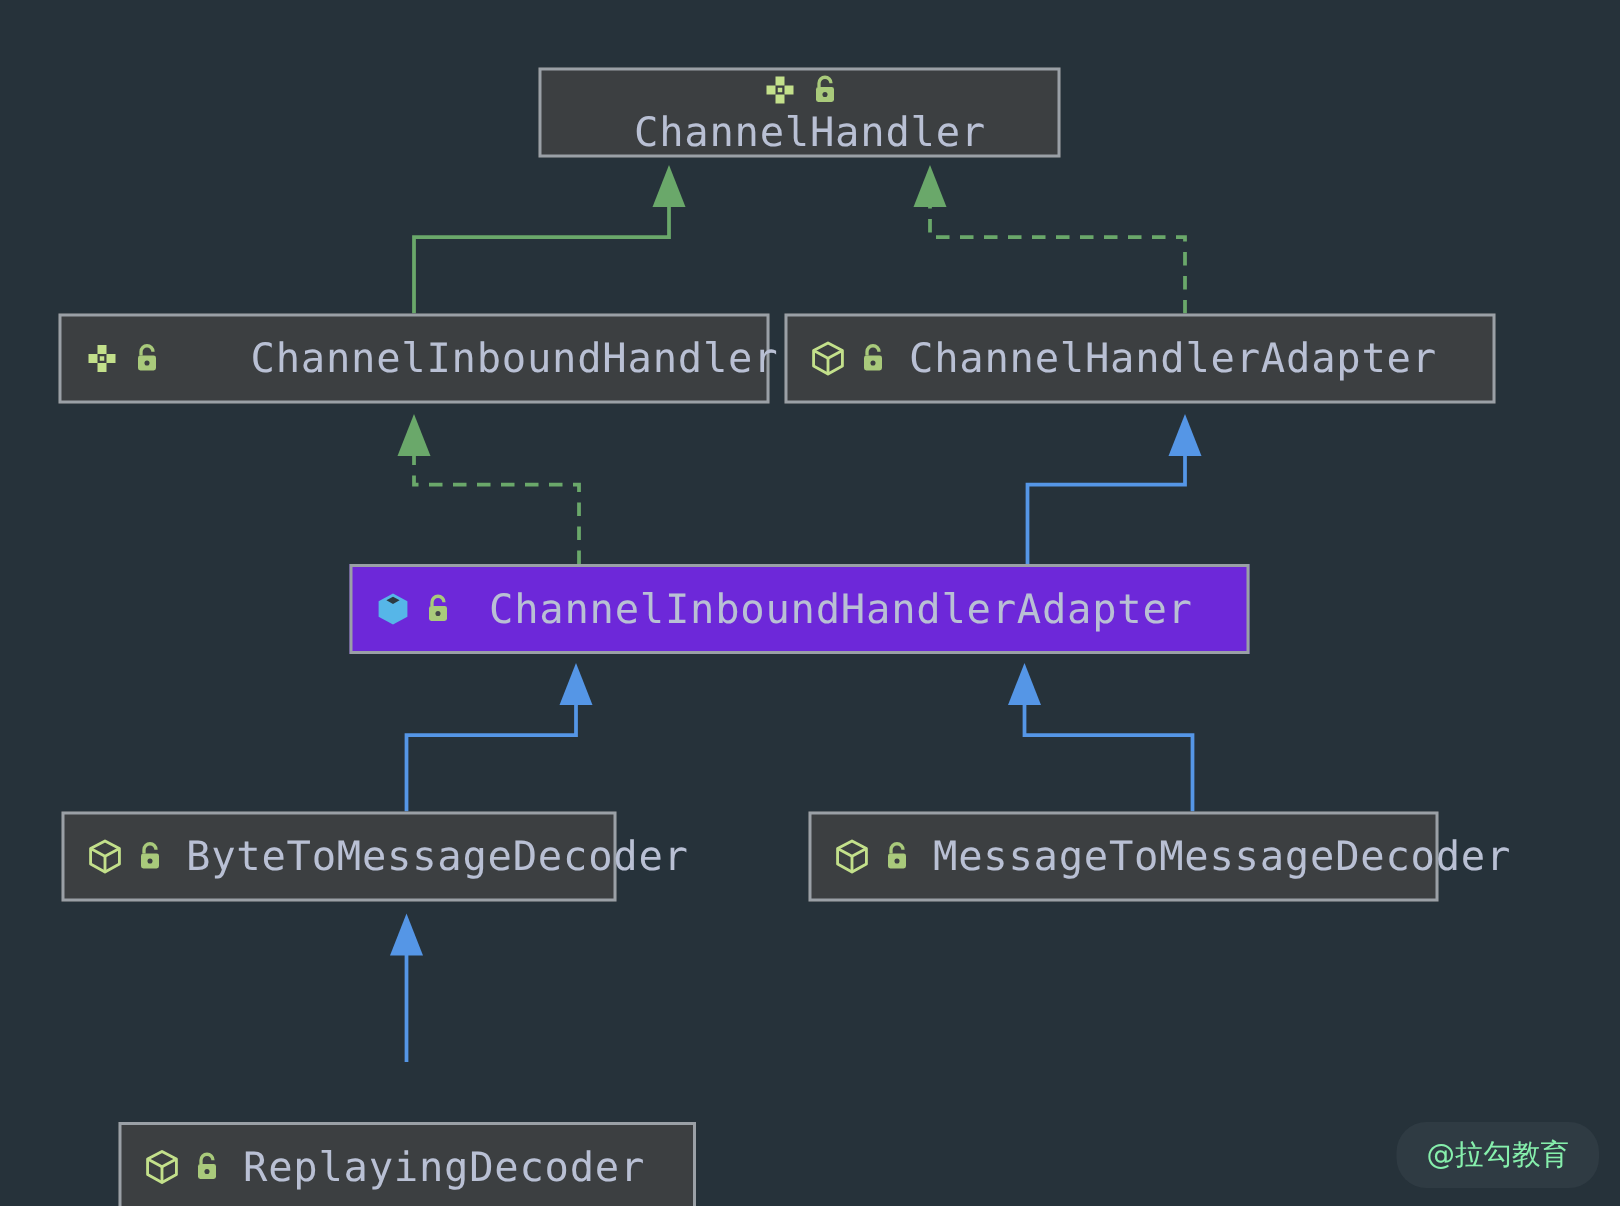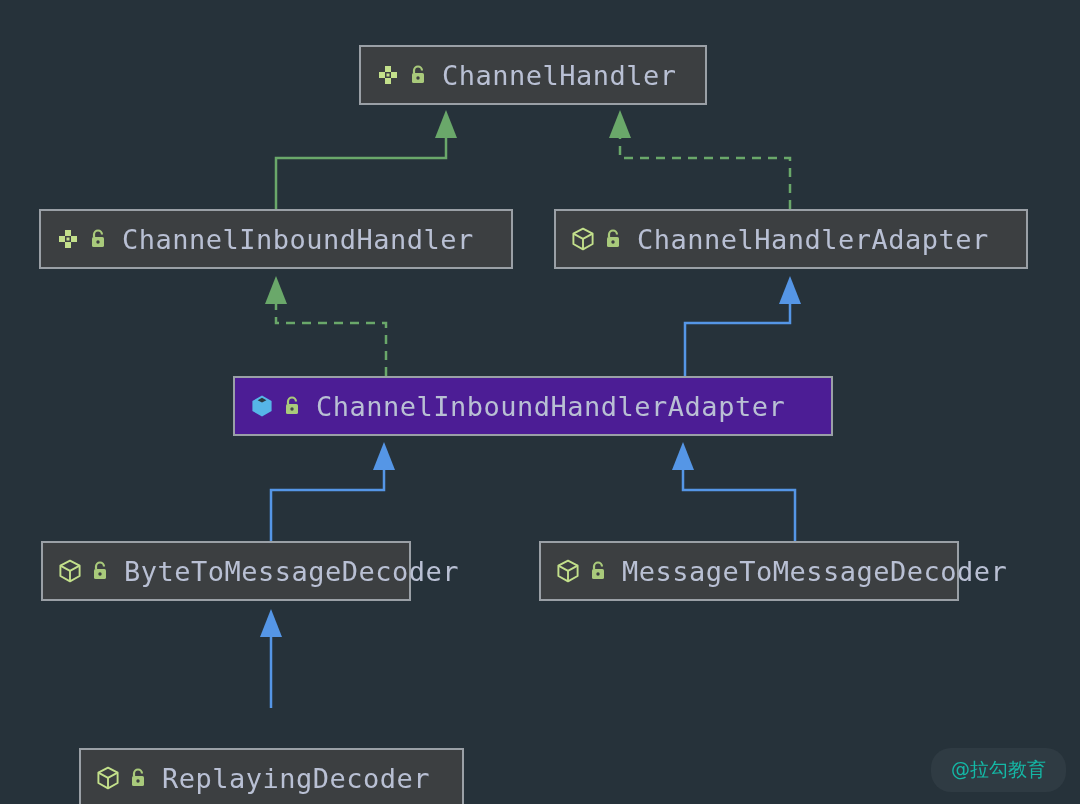--- a/index.html
+++ b/index.html
@@ -22,21 +22,22 @@
     box-sizing: border-box;
     background: #3c3f41;
     border: 2px solid #9aa0a6;
     display: flex;
     align-items: center;
     padding: 0 14px;
     height: 60px;
     z-index: 5;
   }
   .node.selected {
-    background: #4c1d95;
+    background: #6d28d9;
+    gap: 10px;
   }
   .node-label {
     color: #b9c0d4;
     font-size: 27px;
     letter-spacing: 0.5px;
     white-space: nowrap;
     margin-left: 14px;
     font-family: "DejaVu Sans Mono", "Liberation Mono", monospace;
   }
   .icon-group {
@@ -62,21 +63,21 @@
   }
 
   
   .watermark {
     position: absolute;
     right: 14px;
     bottom: 12px;
     background: #2f3b43;
     border-radius: 20px;
     padding: 9px 20px;
-    color: #14b8a6;
+    color: #86efac;
     font-size: 19px;
     font-family: "DejaVu Sans", "Liberation Sans", sans-serif;
     z-index: 9;
     white-space: nowrap;
   }
 </style>
 </head>
 <body>
 
 <div id="diagram-root">
@@ -112,61 +113,61 @@
       <path d="M 795 541 L 795 490 L 683 490 L 683 466" fill="none" stroke="#5596e6" stroke-width="2.5"></path>
       <polygon points="683,442 672,470 694,470" fill="#5596e6"></polygon>
     </g>
 
     <g>
       <path d="M 271 708 L 271 632" fill="none" stroke="#5596e6" stroke-width="2.5"></path>
       <polygon points="271,609 260,637 282,637" fill="#5596e6"></polygon>
     </g>
   </svg>
 
-  <div class="node" style="left:359px; top:45px; width:348px;">
+  <div class="node" style="left:359px; top:45px; width:348px;flex-direction:column;">
     <span class="icon-group">
       <svg class="type-icon" width="26" height="26" viewBox="0 0 26 26">
         <g fill="#c3e08b">
           <rect x="10" y="4" width="6" height="6"></rect>
           <rect x="4" y="10" width="6" height="6"></rect>
           <rect x="16" y="10" width="6" height="6"></rect>
           <rect x="10" y="16" width="6" height="6"></rect>
           <rect x="11.5" y="11.5" width="3" height="3"></rect>
         </g>
       </svg>
       <svg class="lock-icon" width="20" height="22" viewBox="0 0 20 22">
         <path d="M6 9 V6.5 A4 4 0 0 1 14 6.5" fill="none" stroke="#a9ca7b" stroke-width="2.2"></path>
         <rect x="4" y="9" width="12" height="10" rx="1.6" fill="#a9ca7b"></rect>
         <circle cx="10" cy="14" r="1.7" fill="#3c3f41"></circle>
       </svg>
     </span>
     <span class="node-label">ChannelHandler</span>
   </div>
 
-  <div class="node" style="left:39px; top:209px; width:474px;">
+  <div class="node" style="left:39px; top:209px; width:474px;gap:45px;">
     <span class="icon-group">
       <svg class="type-icon" width="26" height="26" viewBox="0 0 26 26">
         <g fill="#c3e08b">
           <rect x="10" y="4" width="6" height="6"></rect>
           <rect x="4" y="10" width="6" height="6"></rect>
           <rect x="16" y="10" width="6" height="6"></rect>
           <rect x="10" y="16" width="6" height="6"></rect>
           <rect x="11.5" y="11.5" width="3" height="3"></rect>
         </g>
       </svg>
       <svg class="lock-icon" width="20" height="22" viewBox="0 0 20 22">
         <path d="M6 9 V6.5 A4 4 0 0 1 14 6.5" fill="none" stroke="#a9ca7b" stroke-width="2.2"></path>
         <rect x="4" y="9" width="12" height="10" rx="1.6" fill="#a9ca7b"></rect>
         <circle cx="10" cy="14" r="1.7" fill="#3c3f41"></circle>
       </svg>
     </span>
     <span class="node-label">ChannelInboundHandler</span>
   </div>
 
-  <div class="node" style="left:554px; top:209px; width:474px;">
+  <div class="node" style="left:523px; top:209px; width:474px;">
     <span class="icon-group">
       <svg class="type-icon" width="26" height="26" viewBox="0 0 26 26">
         <g fill="none" stroke="#c3e08b" stroke-width="1.9" stroke-linejoin="round">
           <path d="M13 2.6 L22.6 7.6 V18 L13 23.4 L3.4 18 V7.6 Z"></path>
           <path d="M3.4 7.6 L13 12.8 L22.6 7.6"></path>
           <path d="M13 12.8 V23.4"></path>
         </g>
       </svg>
       <svg class="lock-icon" width="20" height="22" viewBox="0 0 20 22">
         <path d="M6 9 V6.5 A4 4 0 0 1 14 6.5" fill="none" stroke="#a9ca7b" stroke-width="2.2"></path>

